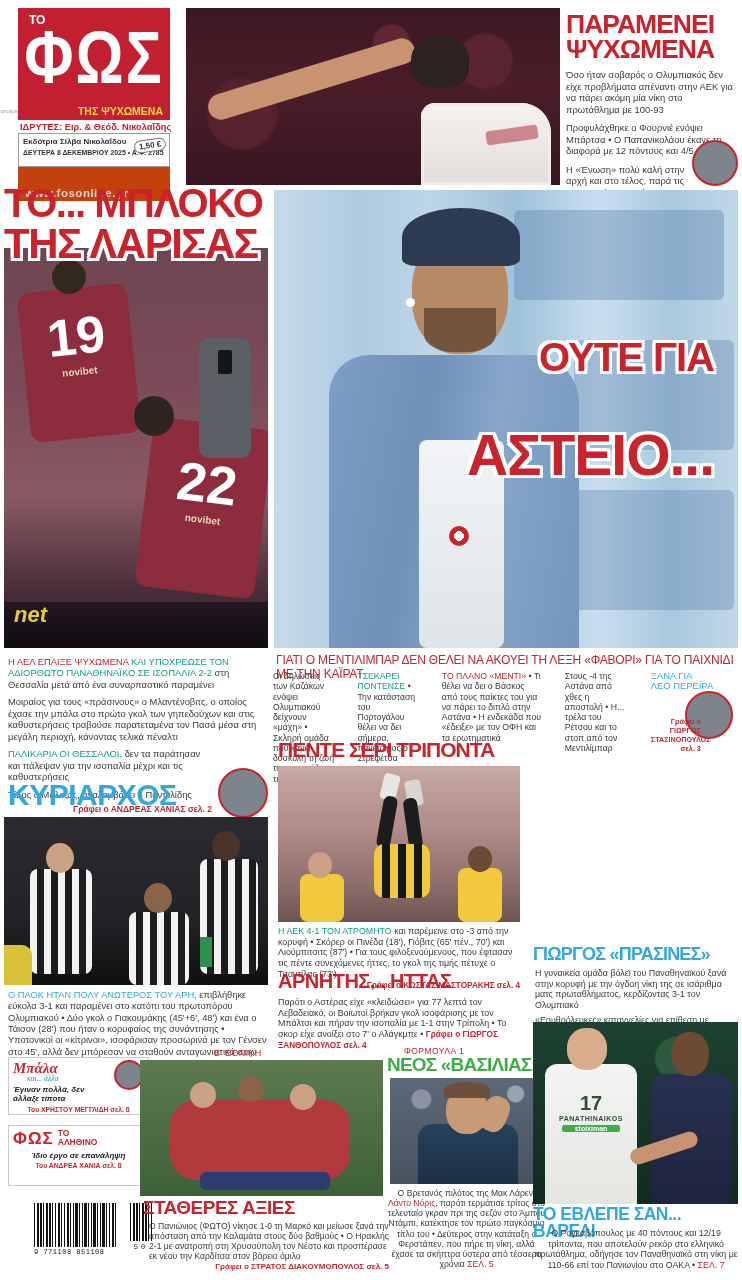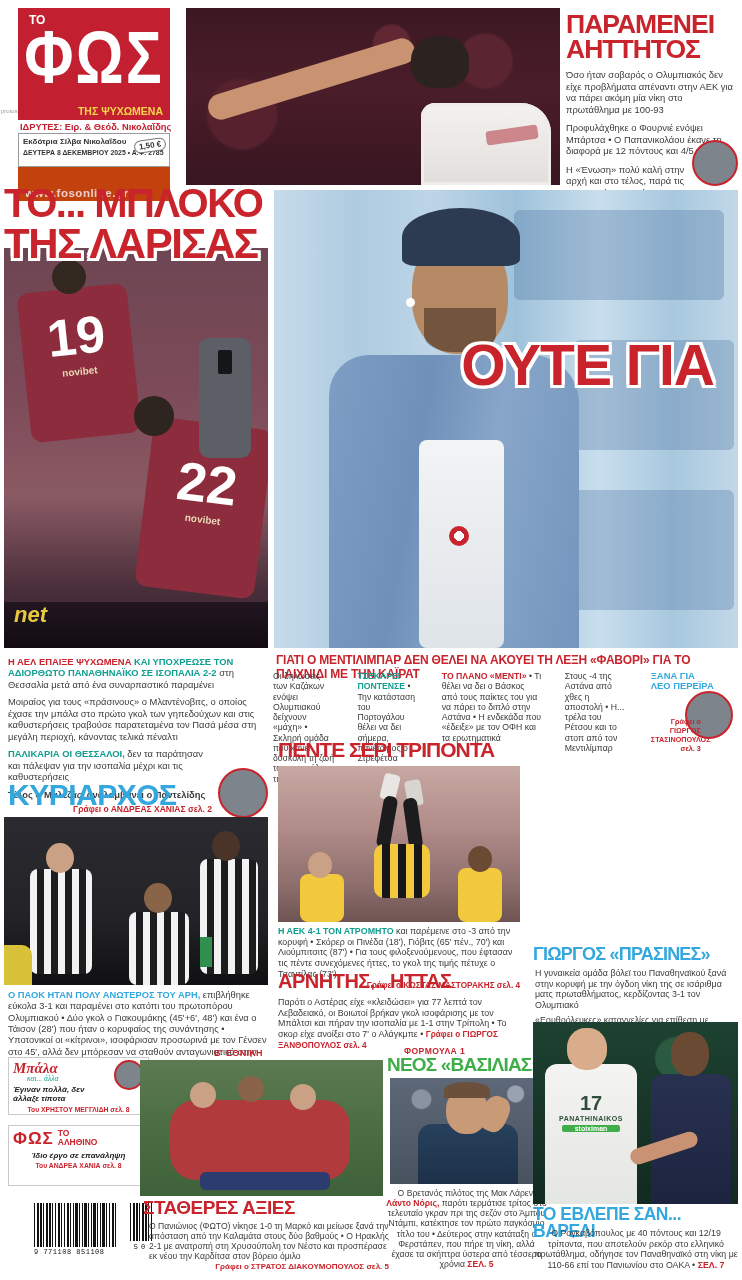--- a/index.html
+++ b/index.html
@@ -3,21 +3,21 @@
 <meta charset="utf-8">
 <style>
   html,body{margin:0;padding:0;background:#e8e8e8}
   .page{position:relative;width:742px;height:1280px;background:#fff;overflow:hidden;
         font-family:"Liberation Sans",sans-serif;margin:0 auto}
   .abs{position:absolute}
   .photo{position:absolute;overflow:hidden;background:#888}
   .hl{font-weight:900;line-height:.95}
   .red{color:#c9232c}.cyan{color:#33a7de}.teal{color:#0f9e90}.green{color:#3fae49}
   .t{color:#3b3b3b;font-size:9.4px;line-height:1.22;text-align:left}
-  .b{font-weight:bold}
+  .b{font-weight:normal}
   .byline{color:#c9232c;font-weight:bold;font-size:8.5px}
   .outline{text-shadow:-3px -3px 0 #fff,3px -3px 0 #fff,-3px 3px 0 #fff,3px 3px 0 #fff,
            0 -3px 0 #fff,0 3px 0 #fff,-3px 0 0 #fff,3px 0 0 #fff}
   .avatar{border-radius:50%;
     background:radial-gradient(ellipse 52% 58% at 50% 44%,#d9a988 0 57%,rgba(0,0,0,0) 58%),
                radial-gradient(ellipse 58% 52% at 50% 28%,#41342d 0 55%,rgba(0,0,0,0) 56%),
                linear-gradient(180deg,#9aa2ab,#667;);
     background-color:#7d848c}
   .ring{border:2px solid #c9232c}
   .jersey-num{font-weight:900;color:#fff;text-align:center}
@@ -53,21 +53,21 @@
        radial-gradient(circle at 15% 60%,#57222e 0 10%,rgba(0,0,0,0) 11%),
        radial-gradient(circle at 55% 20%,#612834 0 7%,rgba(0,0,0,0) 8%),
        linear-gradient(180deg,#3c1822 0%,#4a1d29 45%,#381621 100%)">
     <div class="abs" style="left:18px;top:58px;width:215px;height:26px;background:#c99371;border-radius:13px;transform:rotate(-17deg)"></div>
     <div class="abs" style="left:225px;top:28px;width:58px;height:52px;background:#2c2320;border-radius:45% 45% 40% 40%"></div>
     <div class="abs" style="left:235px;top:95px;width:130px;height:82px;background:linear-gradient(180deg,#f4f2ef,#e2dedb);border-radius:14px 30px 0 0;box-shadow:inset 0 0 0 3px #efece9"></div>
     <div class="abs" style="left:300px;top:120px;width:52px;height:14px;background:#b03440;opacity:.55;border-radius:3px;transform:rotate(-8deg)"></div>
   </div>
 
   <div class="abs" style="left:566px;top:12px;width:172px">
-    <div class="hl red" style="font-size:26.5px;letter-spacing:-1px">ΠΑΡΑΜΕΝΕΙ ΑΗΤΤΗΤΟΣ</div>
+    <div class="hl red" style="font-size:26.5px;letter-spacing:-1px">ΠΑΡΑΜΕΝΕΙ ΨΥΧΩΜΕΝΑ</div>
     <div class="t" style="margin-top:7px">Όσο ήταν σοβαρός ο Ολυμπιακός δεν είχε προβλήματα απέναντι στην ΑΕΚ για να πάρει ακόμη μία νίκη στο πρωτάθλημα με 100-93</div>
     <div class="t" style="margin-top:7px">Προφυλάχθηκε ο Φουρνιέ ενόψει Μπάρτσα • Ο Παπανικολάου έκανε τη διαφορά με 12 πόντους και 4/5 τρίποντα</div>
     <div class="t" style="margin-top:7px;width:126px">Η «Ένωση» πολύ καλή στην αρχή και στο τέλος, παρά τις σημαντικές απουσίες της • Εξαιρετικός ο Σίλβα (31 π.)</div>
     <div class="avatar ring abs" style="right:0;top:128px;width:42px;height:42px"></div>
     <div class="byline" style="margin-top:4px;width:160px;text-align:center">Γράφει ο ΚΩΣΤΑΣ ΤΣΟΥΜΠΡΗΣ σελ. 7</div>
   </div>
 
   <div class="abs hl red" style="left:4px;top:184px;font-size:40px;letter-spacing:-1.5px;z-index:2">ΤΟ... ΜΠΛΟΚΟ</div>
   <div class="abs hl red outline" style="left:4px;top:224px;font-size:42px;letter-spacing:-1.5px;z-index:3">ΤΗΣ ΛΑΡΙΣΑΣ</div>
 
@@ -109,21 +109,22 @@
     <div class="abs" style="left:55px;top:165px;width:250px;height:300px;background:
          linear-gradient(100deg,#7e9ec4 0%,#6f90b8 35%,#87a6c9 60%,#7595bd 100%);border-radius:40px 48px 0 0"></div>
     <div class="abs" style="left:145px;top:250px;width:85px;height:208px;background:linear-gradient(180deg,#f2f4f6,#dfe4e8);border-radius:8px">
       <div class="abs" style="left:30px;top:86px;width:20px;height:20px;background:radial-gradient(circle,#fff 0 34%,#c9232c 35% 100%);border-radius:50%"></div>
     </div>
     <div class="abs" style="left:138px;top:48px;width:96px;height:116px;background:#b78a66;border-radius:42% 42% 46% 46%"></div>
     <div class="abs" style="left:150px;top:118px;width:72px;height:44px;background:rgba(60,42,30,.55);border-radius:0 0 40% 40%"></div>
     <div class="abs" style="left:128px;top:18px;width:118px;height:58px;background:#2c3a52;border-radius:50% 50% 12% 12%"></div>
     <div class="abs" style="left:132px;top:108px;width:9px;height:9px;background:#fff;border-radius:50%"></div>
 
-    <div class="abs hl red outline" style="right:24px;top:148px;font-size:57px;letter-spacing:-1px;text-align:left">ΟΥΤΕ ΓΙΑ</div>
+    <div class="abs hl red outline" style="right:24px;top:148px;font-size:40px;letter-spacing:-1px;text-align:left">ΟΥΤΕ ΓΙΑ</div>
+    <div class="abs hl red outline" style="right:24px;top:238px;font-size:57px;letter-spacing:-1px;text-align:right">ΑΣΤΕΙΟ...</div>
   </div>
 
   <div class="abs b red" style="left:276px;top:653px;width:462px;font-size:12px;letter-spacing:-.2px">ΓΙΑΤΙ Ο ΜΕΝΤΙΛΙΜΠΑΡ ΔΕΝ ΘΕΛΕΙ ΝΑ ΑΚΟΥΕΙ ΤΗ ΛΕΞΗ «ΦΑΒΟΡΙ» ΓΙΑ ΤΟ ΠΑΙΧΝΙΔΙ ΜΕ ΤΗΝ ΚΑΪΡΑΤ</div>
   <div class="abs" style="left:273px;top:671px;width:462px;display:flex;gap:23px">
     <div class="t" style="width:70px;font-size:8.7px;line-height:1.18">Οι δηλώσεις των Καζάκων ενόψει Ολυμπιακού δείχνουν «μάχη» • Σκληρή ομάδα που κάνει δύσκολη τη ζωή των αντιπάλων της</div>
     <div class="t" style="width:70px;font-size:8.7px;line-height:1.18"><span class="b teal">ΤΣΕΚΑΡΕΙ ΠΟΝΤΕΝΣΕ </span><span>• Την κατάσταση του Πορτογάλου θέλει να δει σήμερα, πανέτοιμος ο Στρεφέτσα</span></div>
     <div class="t" style="width:114px;font-size:8.7px;line-height:1.18"><span class="b red">ΤΟ ΠΛΑΝΟ «ΜΕΝΤΙ» </span><span>• Τι θέλει να δει ο Βάσκος από τους παίκτες του για να πάρει το διπλό στην Αστάνα • Η ενδεκάδα που «έδειξε» με τον ΟΦΗ και τα ερωτηματικά</span></div>
     <div class="t" style="width:72px;font-size:8.7px;line-height:1.18">Στους -4 της Αστάνα από χθες η αποστολή • Η... τρέλα του Ρέτσου και το στοπ από τον Μεντιλίμπαρ</div>
     <div style="width:96px;position:relative">
       <div class="b cyan" style="font-size:9.4px;line-height:1.1">ΞΑΝΑ ΓΙΑ</div>

